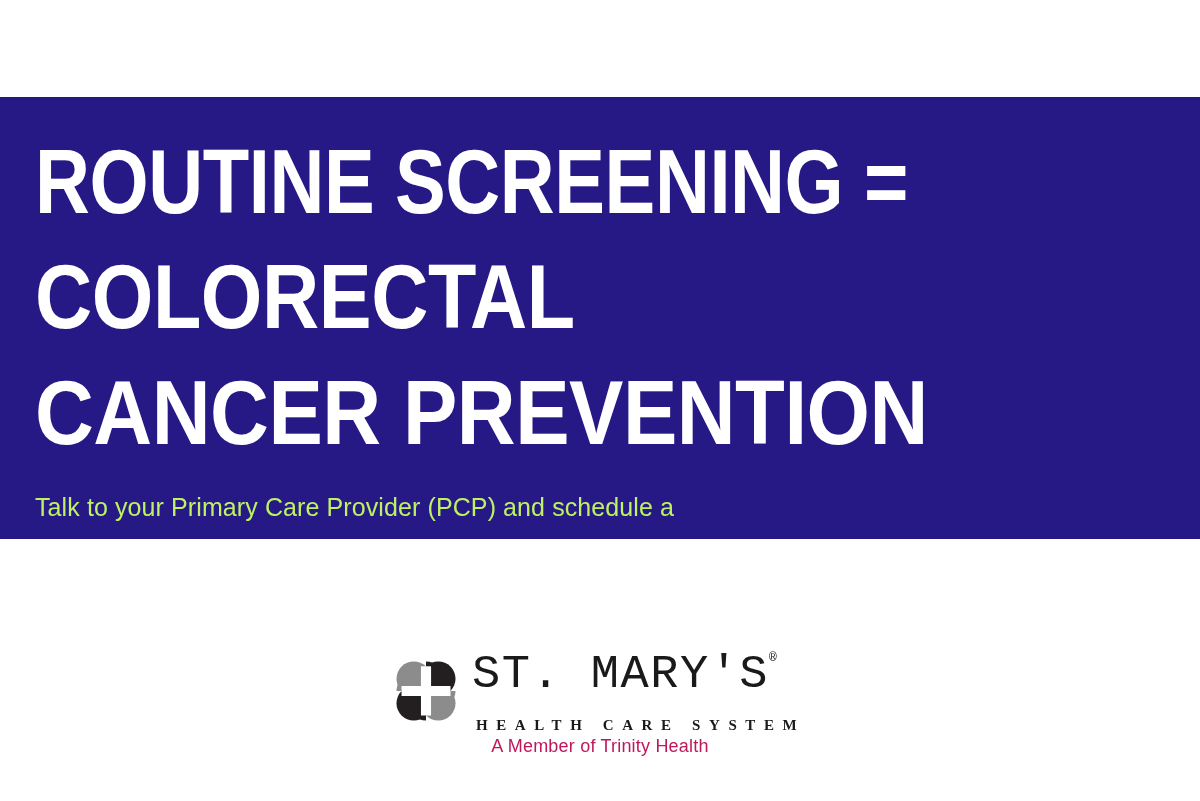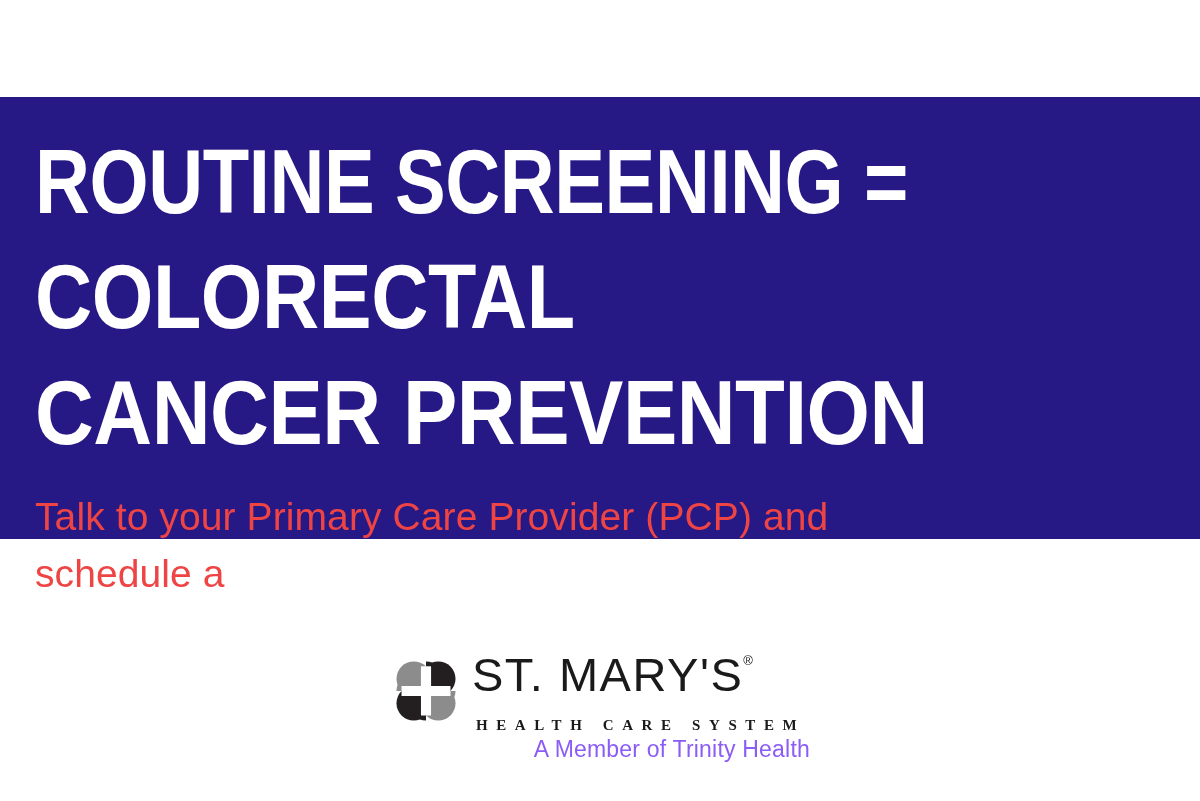--- a/index.html
+++ b/index.html
@@ -77,23 +77,23 @@
     transform: scaleX(0.905);
     margin-bottom: 0;
   }
 
   
   .subhead {
     position: absolute;
     left: 0;
     top: 392px;
     width: 900px;
-    color: #ef4444;
+    color: #bef264;
     font-family: "Liberation Sans", sans-serif;
-    font-size: 39px;
+    font-size: 25px;
     font-weight: 400;
     line-height: 1.45;
     letter-spacing: 0.1px;
   }
   .subhead .sub-line { display: block; }
 
   
   .footer {
     position: absolute;
     left: 0;
@@ -128,21 +128,21 @@
   
   .wordmark {
     position: absolute;
     left: 82px;
     top: 0;
     width: 335px;
   }
 
   .brand-name {
     display: block;
-    font-family: Liberation Sans, sans-serif;
+    font-family: Liberation Mono, monospace;
     font-size: 47px;
     font-weight: 400;
     color: #1a1a1a;
     letter-spacing: 1.5px;
     line-height: 1.05;
     white-space: nowrap;
   }
 
   .brand-name .reg {
     font-size: 13px;
@@ -160,25 +160,25 @@
     color: #1a1a1a;
     letter-spacing: 8.6px;
     line-height: 1.1;
     margin-top: 18px;
     white-space: nowrap;
     text-indent: 4px;
   }
 
   .member-line {
     display: block;
-    text-align: right;
+    text-align: center;
     font-family: "Liberation Sans", sans-serif;
-    font-size: 23px;
+    font-size: 18px;
     font-weight: 400;
-    color: #8b5cf6;
+    color: #be185d;
     letter-spacing: 0.2px;
     margin-top: 10px;
     white-space: nowrap;
   }
 </style>
 </head>
 <body>
 
 <div id="poster">
 

